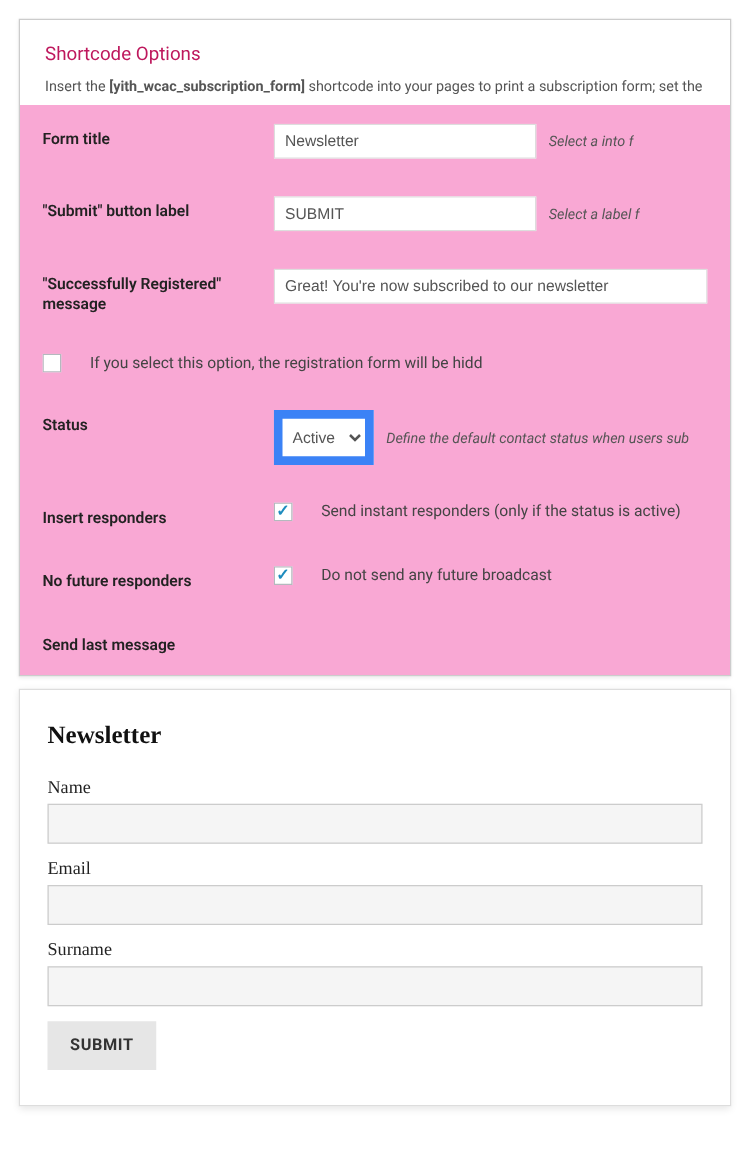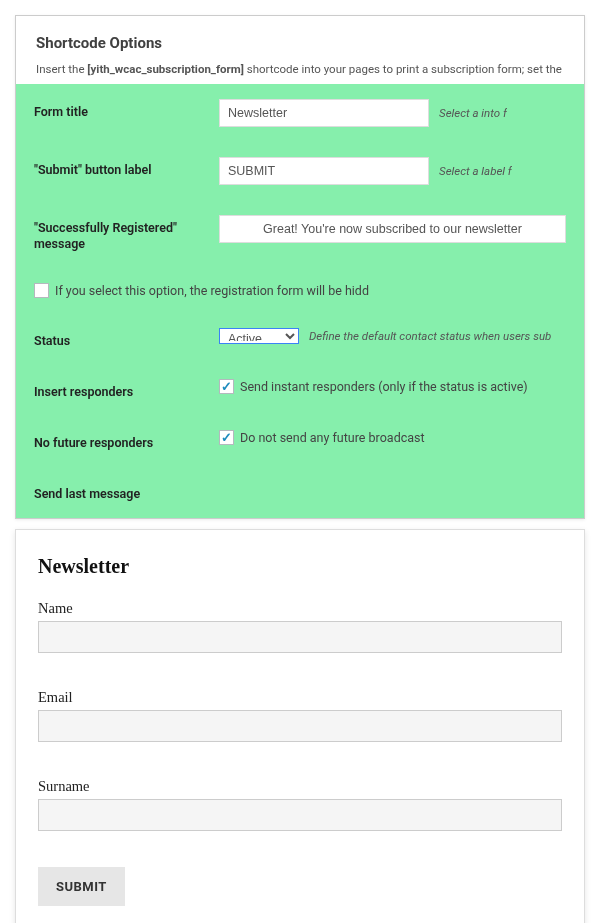--- a/index.html
+++ b/index.html
@@ -17,33 +17,33 @@
       border: 1px solid #ccc;
       background: #fff;
       box-shadow: 0 1px 3px rgba(0,0,0,0.08);
       margin-bottom: 10px;
       overflow: hidden;
     }
     .options-header {
       padding: 18px 20px 8px 20px;
     }
     .options-title {
-      font-weight: 700;
+      font-weight: 400;
       font-size: 15px;
-      color: #404040;
+      color: #be185d;
       margin-bottom: 10px;
     }
     .options-desc {
       font-size: 11.5px;
       color: #555;
       white-space: nowrap;
       overflow: hidden;
     }
     .options-body {
-      background: #86efac;
+      background: #f9a8d4;
       padding: 0;
     }
     .option-row {
       display: flex;
       align-items: flex-start;
       padding: 15px 18px;
     }
     .option-label {
       flex: 0 0 185px;
       font-weight: 600;
@@ -65,42 +65,41 @@
       height: 28px;
       border: 1px solid #ddd;
       padding: 3px 8px;
       font-size: 12.5px;
       color: #555;
       background: #fff;
     }
     .text-input.wide {
       width: 100%;
       min-width: 300px;
-      text-align: center;
     }
     .select-input {
       width: 80px;
-      height: 16px;
-      border: 1px solid #3b82f6;
+      height: 44px;
+      border: 7px solid #3b82f6;
       padding: 2px 4px;
       font-size: 12.5px;
       color: #555;
       background: #fff;
     }
     .hint-text {
       font-size: 11.5px;
       font-style: italic;
       color: #555;
       white-space: nowrap;
       overflow: hidden;
     }
     .checkbox-wrap {
       display: flex;
       align-items: center;
-      gap: 6px;
+      gap: 23px;
     }
     .cb {
       width: 15px;
       height: 15px;
       border: 1px solid #b4b9be;
       background: #fff;
       display: inline-flex;
       align-items: center;
       justify-content: center;
       flex-shrink: 0;
@@ -125,21 +124,21 @@
       padding: 25px 22px 28px 22px;
     }
     .form-title {
       font-family: Georgia, "Times New Roman", serif;
       font-weight: 700;
       font-size: 20px;
       color: #111;
       margin-bottom: 22px;
     }
     .form-field {
-      margin-bottom: 36px;
+      margin-bottom: 12px;
     }
     .form-field-label {
       font-family: Georgia, "Times New Roman", serif;
       font-size: 14.5px;
       color: #222;
       display: block;
       margin-bottom: 4px;
     }
     .form-text-input {
       width: 100%;

